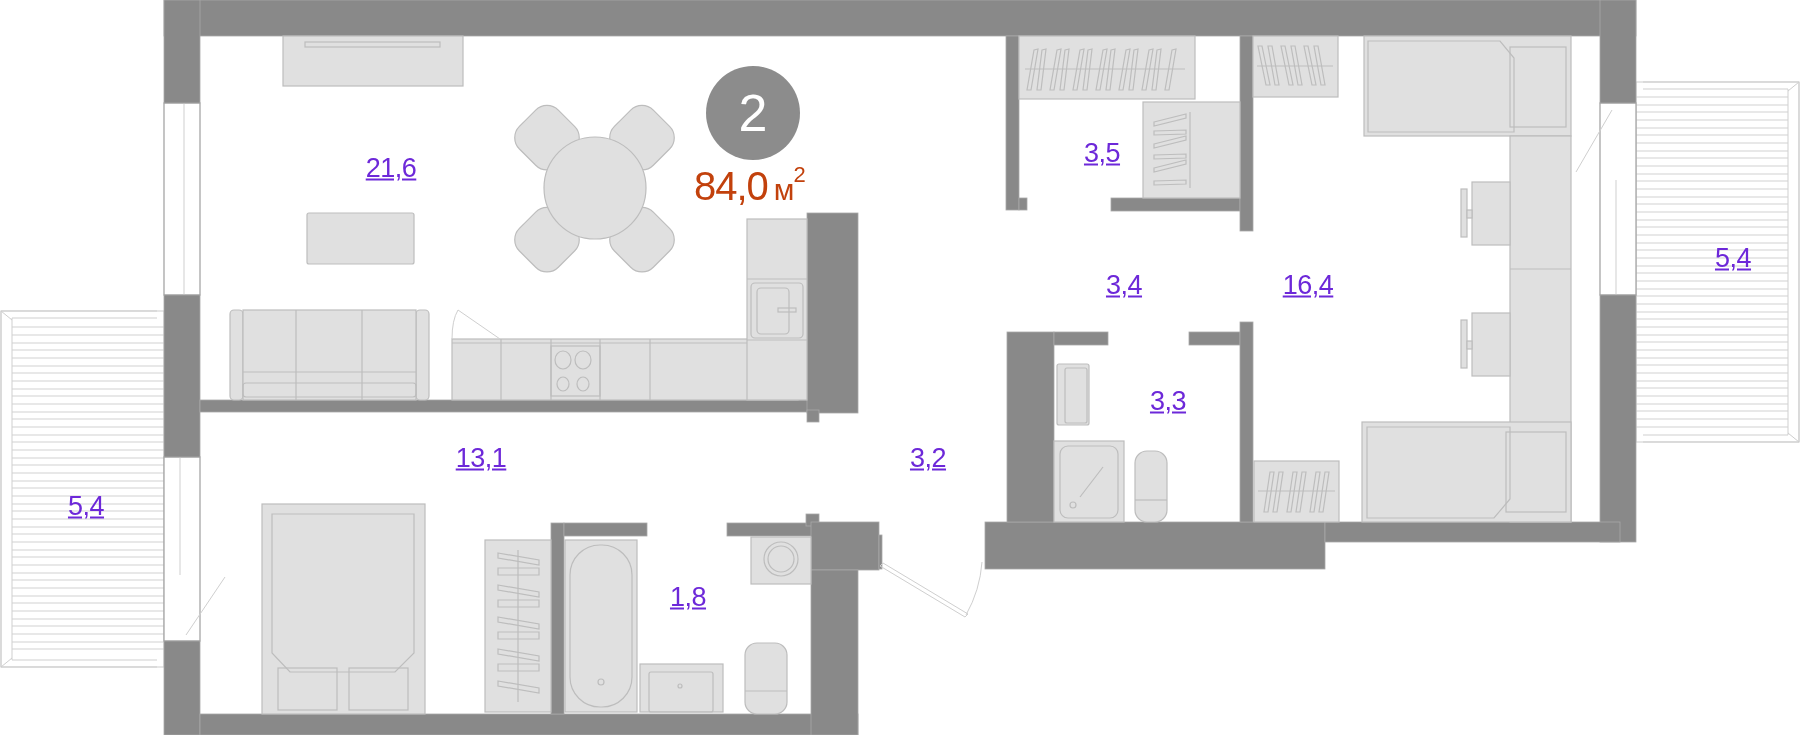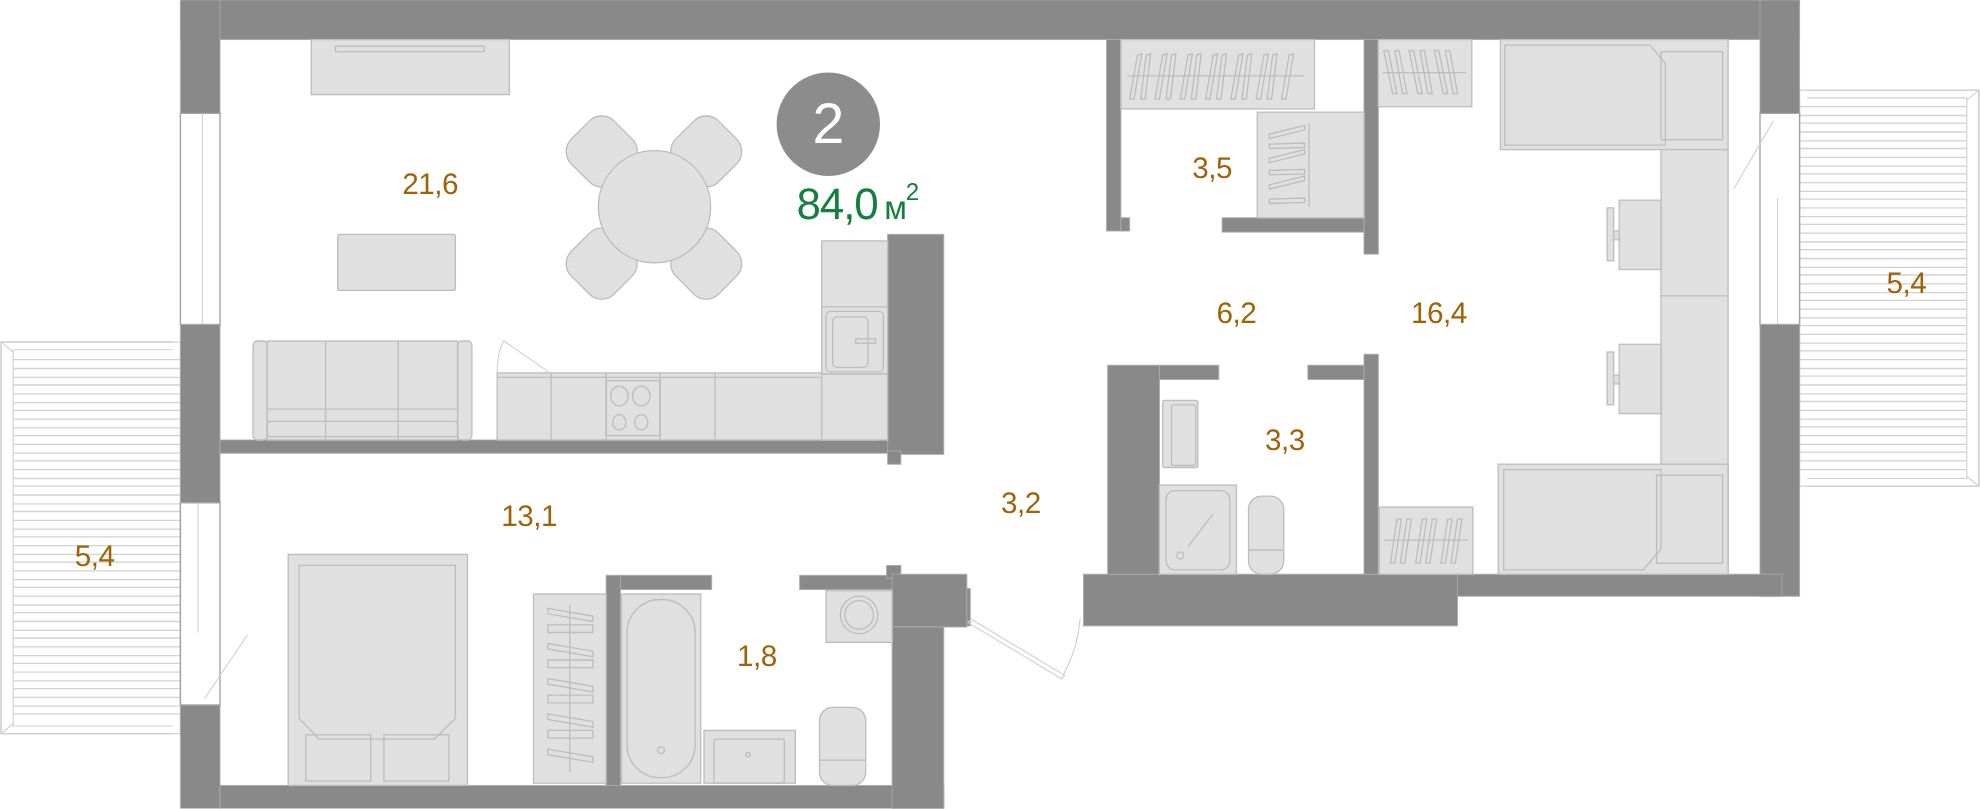--- a/index.html
+++ b/index.html
@@ -5,23 +5,23 @@
   html,body{margin:0;padding:0;background:#ffffff;}
   body{width:1800px;height:735px;position:relative;overflow:hidden;font-family:"Liberation Sans",sans-serif;}
   svg{position:absolute;left:0;top:0;}
   .wall{fill:#898989;stroke:#a9a9a9;stroke-width:0.8;}
   .furn{fill:#e0e0e0;stroke:#bdbdbd;stroke-width:1.2;}
   .furn-line{fill:none;stroke:#bdbdbd;stroke-width:1.2;}
   .thin{fill:none;stroke:#cfcfcf;stroke-width:1;}
   .balc-frame{fill:#ffffff;stroke:#d6d6d6;stroke-width:1.2;}
   .slat{stroke:#d2d2d2;stroke-width:1.2;}
   .win{fill:#ffffff;stroke:#9e9e9e;stroke-width:1.2;}
-  .label{position:absolute;color:#a16207;font-size:27px;font-family:"Liberation Sans",sans-serif;transform:translate(-50%,-50%);white-space:nowrap;letter-spacing:-0.5px;}
+  .label{position:absolute;color:#6d28d9;font-size:27px;font-family:"Liberation Sans",sans-serif;transform:translate(-50%,-50%);white-space:nowrap;letter-spacing:-0.5px;text-decoration:underline;}
   .badge{position:absolute;left:706px;top:66px;width:94px;height:94px;border-radius:50%;background:#8c8c8c;color:#ffffff;font-size:52px;display:flex;align-items:center;justify-content:center;font-family:"Liberation Sans",sans-serif;}
-  .total{position:absolute;left:724px;top:164px;font-size:40px;color:#15803d;font-family:"Liberation Sans",sans-serif;white-space:nowrap;letter-spacing:-1px;}
+  .total{position:absolute;left:694px;top:164px;font-size:40px;color:#c2410c;font-family:"Liberation Sans",sans-serif;white-space:nowrap;letter-spacing:-1px;}
   .total .unit{font-size:30px;margin-left:6px;}
   .total sup{font-size:22px;vertical-align:top;position:relative;top:-2px;}
 </style>
 </head>
 <body>
 
 <svg width="1800" height="735" viewBox="0 0 1800 735">
 
   <g>
     <rect class="balc-frame" x="1" y="311" width="163" height="356"></rect>
@@ -346,21 +346,21 @@
 </svg>
 
 <div class="badge">
   <span>2</span>
 </div>
 <div class="total">
   <span>84,0</span><span class="unit"><span>м</span><sup>2</sup></span>
 </div>
 
 <div class="label" style="left:391px;top:168px">21,6</div>
-<div class="label" style="left:481px;top:470px">13,1</div>
+<div class="label" style="left:481px;top:458px">13,1</div>
 <div class="label" style="left:928px;top:458px">3,2</div>
 <div class="label" style="left:688px;top:597px">1,8</div>
 <div class="label" style="left:1102px;top:153px">3,5</div>
-<div class="label" style="left:1124px;top:285px">6,2</div>
+<div class="label" style="left:1124px;top:285px">3,4</div>
 <div class="label" style="left:1168px;top:401px">3,3</div>
 <div class="label" style="left:1308px;top:285px">16,4</div>
 <div class="label" style="left:86px;top:506px">5,4</div>
 <div class="label" style="left:1733px;top:258px">5,4</div>
 
 </body></html>

